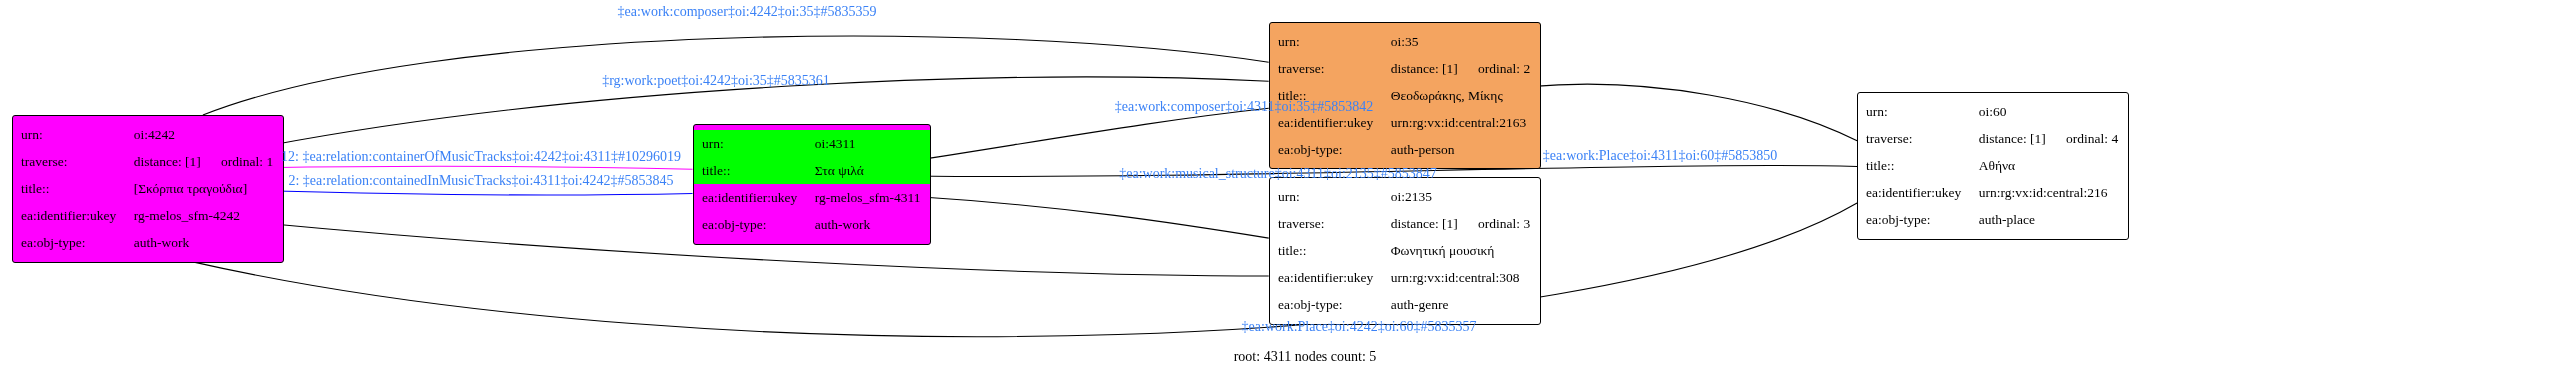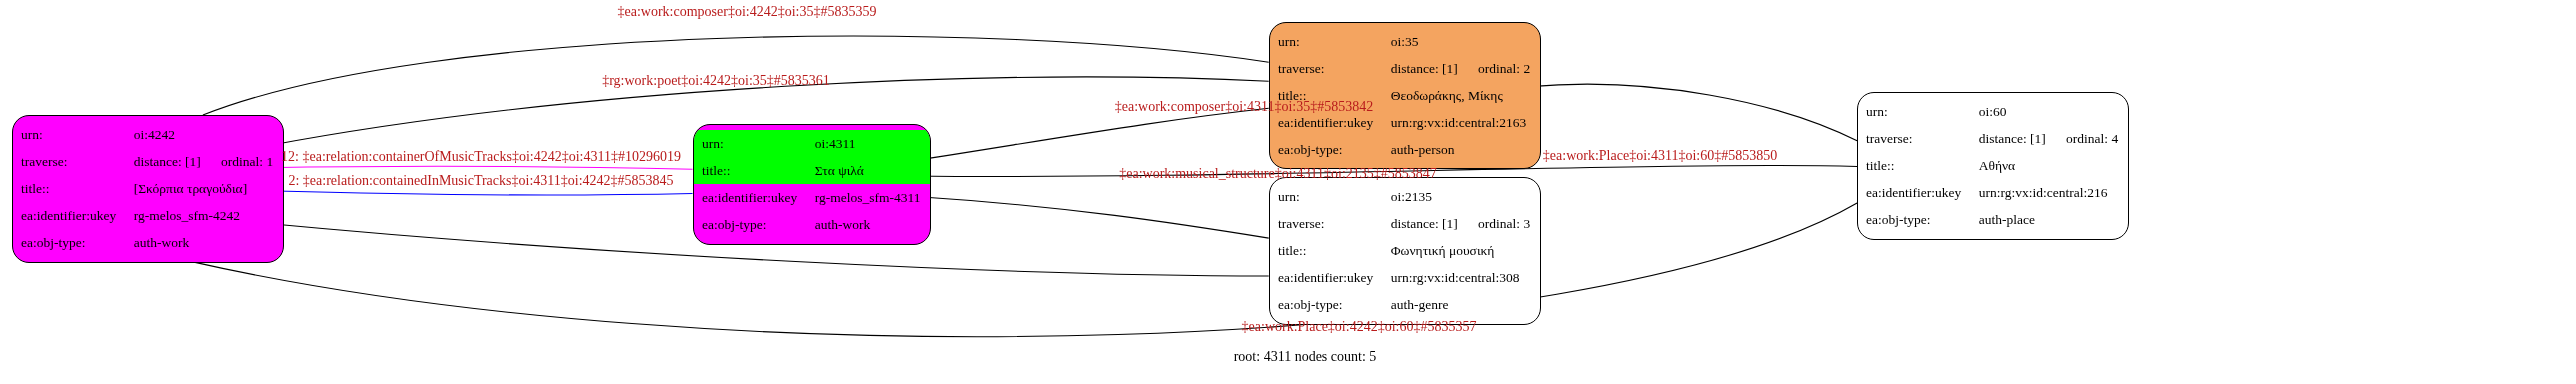--- a/index.html
+++ b/index.html
@@ -9,41 +9,41 @@
     background:#ffffff;
     font-family:"Liberation Serif","DejaVu Serif",serif;
     overflow:hidden;
   }
   #edges{position:absolute;left:0;top:0;width:2576px;height:385px;}
   #edges path{fill:none;stroke-width:1.6px;}
   .node{
     position:absolute;
     display:table;
     border:1.1px solid #000;
-    border-radius:17px;
+    border-radius:3px;
     overflow:hidden;
     padding:5.4px 0;
     font-size:13.5px;
     color:#000;
     box-sizing:border-box;
   }
   .node-row{display:table-row;}
   .node-row.hl{background:#00ff00;}
   .node-row .k,.node-row .v{
     display:table-cell;
     padding:0 9.5px 0 8px;
     line-height:27px;
     white-space:pre;
   }
   .edge-label{
     position:absolute;
     transform:translateX(-50%);
     font-size:14px;
     white-space:pre;
-    color:#b91c1c;
+    color:#3b82f6;
   }
   .root-note{
     position:absolute;
     transform:translateX(-50%);
     font-size:14px;
     white-space:pre;
     color:#000;
   }
 </style>
 </head>

